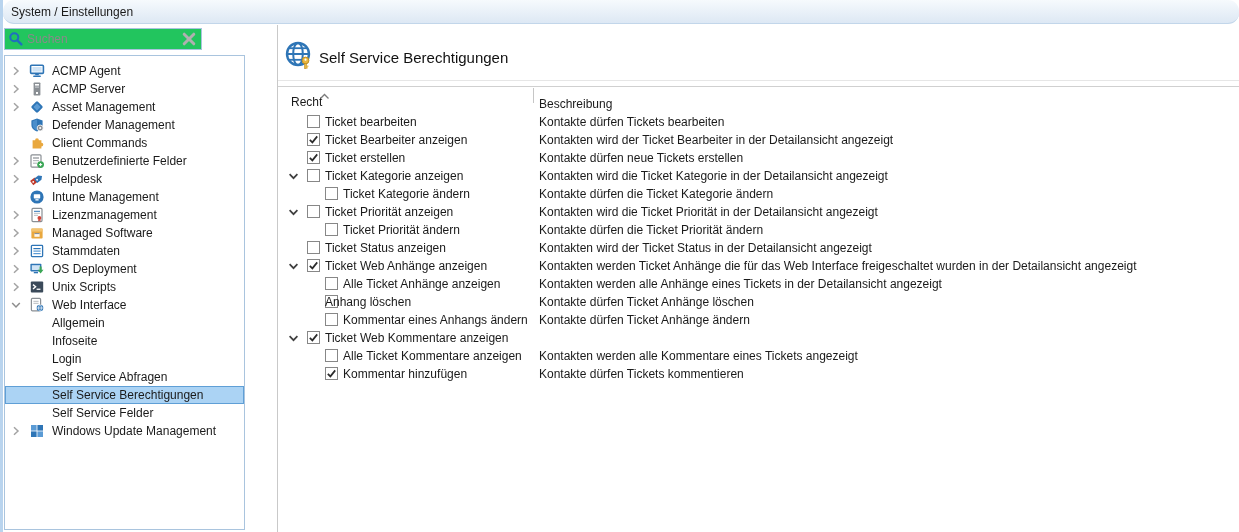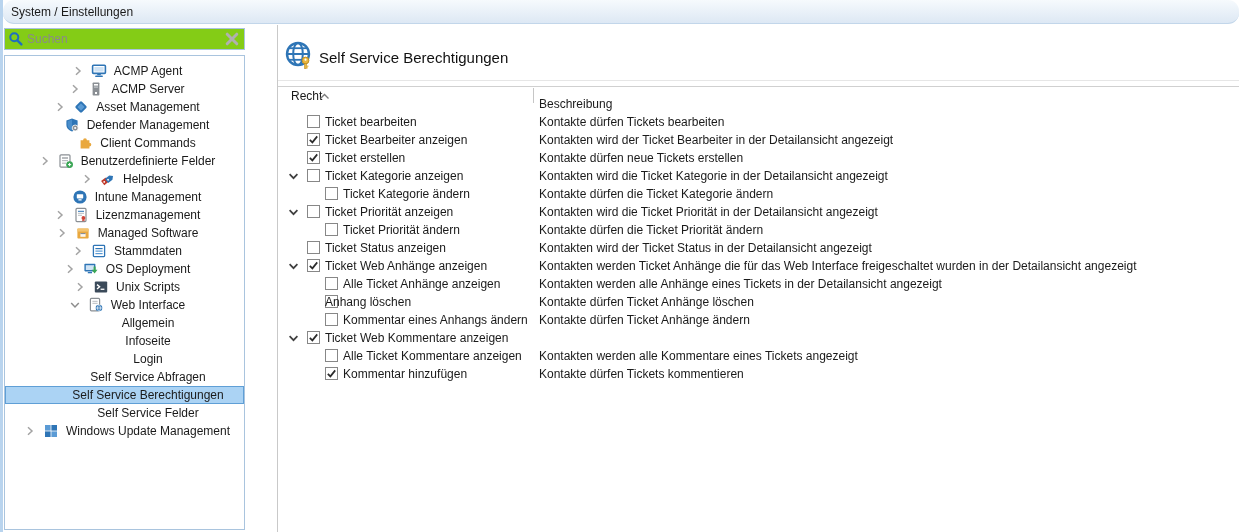--- a/index.html
+++ b/index.html
@@ -11,50 +11,50 @@
   
   .win-left-border{position:absolute;left:0;top:0;width:3px;height:100%;background:#b9d4ee;}
   .topbar{
     position:absolute;left:3px;top:0;right:0;height:24px;
     background:linear-gradient(#f6fafd,#dde8f4);
     border-bottom:1px solid #c2d6ea;
     line-height:24px;padding-left:8px;box-sizing:border-box;border-radius:11px;
   }
   
   .searchbox{
-    position:absolute;left:4px;top:28px;width:241px;height:22px;
-    border:1px solid #a9c4de;background:#84cc16;box-sizing:border-box;
+    position:absolute;left:4px;top:28px;width:198px;height:22px;
+    border:1px solid #a9c4de;background:#22c55e;box-sizing:border-box;
     display:flex;align-items:center;
   }
   .search-glass{flex:0 0 16px;margin-left:3px;}
   .search-input{
     border:none;outline:none;flex:1;min-width:0;padding:0 0 0 3px;
     font-family:"Liberation Sans",sans-serif;font-size:12px;color:#333;background:transparent;
   }
   .search-input::placeholder{color:#8a8a8a;opacity:1;}
   .clear-btn{flex:0 0 16px;margin-right:4px;cursor:default;}
   
   .treepanel{
     position:absolute;left:4px;top:55px;width:241px;bottom:2px;
     border:1px solid #a9c4de;background:#fff;box-sizing:border-box;
     padding-top:6px;overflow:hidden;
   }
-  .tree-item{position:relative;height:18px;display:flex;align-items:center;justify-content:center;}
+  .tree-item{position:relative;height:18px;display:flex;align-items:center;}
   .tree-item .chev{flex:0 0 14px;height:14px;margin-left:4px;display:flex;align-items:center;justify-content:center;}
   .tree-item .ticon{flex:0 0 16px;height:16px;margin-left:6px;display:flex;align-items:center;justify-content:center;}
   .tree-item .tlabel{margin-left:7px;white-space:nowrap;}
   .tree-item.child .tlabel{margin-left:47px;}
   .tree-item.selected{background:#abd3f4;outline:1px solid #5f9fd6;outline-offset:-1px;}
   
   .mainpanel{position:absolute;left:277px;top:25px;right:0;bottom:0;border-left:1px solid #c9c9c9;background:#fff;}
   .main-title-icon{position:absolute;left:6px;top:15px;width:30px;height:30px;}
   .main-title{position:absolute;left:41px;top:24px;font-size:15px;color:#111;white-space:nowrap;}
   .title-sep{position:absolute;left:0;right:0;top:55px;height:1px;background:#e6e6e6;}
   .thead{position:absolute;left:0;right:0;top:61px;height:18px;border-top:1px solid #d0d0d0;background:#fff;}
-  .th-recht{position:absolute;left:13px;top:2px;white-space:nowrap;}
+  .th-recht{position:absolute;left:13px;top:8px;white-space:nowrap;}
   .sort-caret{position:absolute;left:41px;top:6px;}
   .th-divider{position:absolute;left:255px;top:1px;bottom:2px;width:1px;background:#c6c6c6;}
   .th-beschreibung{position:absolute;left:261px;top:10px;white-space:nowrap;}
   .tbody{position:absolute;left:0;right:0;top:79px;bottom:0;overflow:hidden;margin-top:9px;}
   .trow{position:relative;height:18px;}
   .expander{position:absolute;left:9px;top:3px;width:13px;height:13px;}
   .cbx{position:absolute;top:2px;width:13px;height:13px;border:1px solid #878787;background:#fff;box-sizing:border-box;}
   .cbx svg{margin:-1px 0 0 -1px;}
   .rlabel{position:absolute;top:2px;white-space:nowrap;}
   .rdesc{position:absolute;left:261px;top:2px;white-space:nowrap;}

